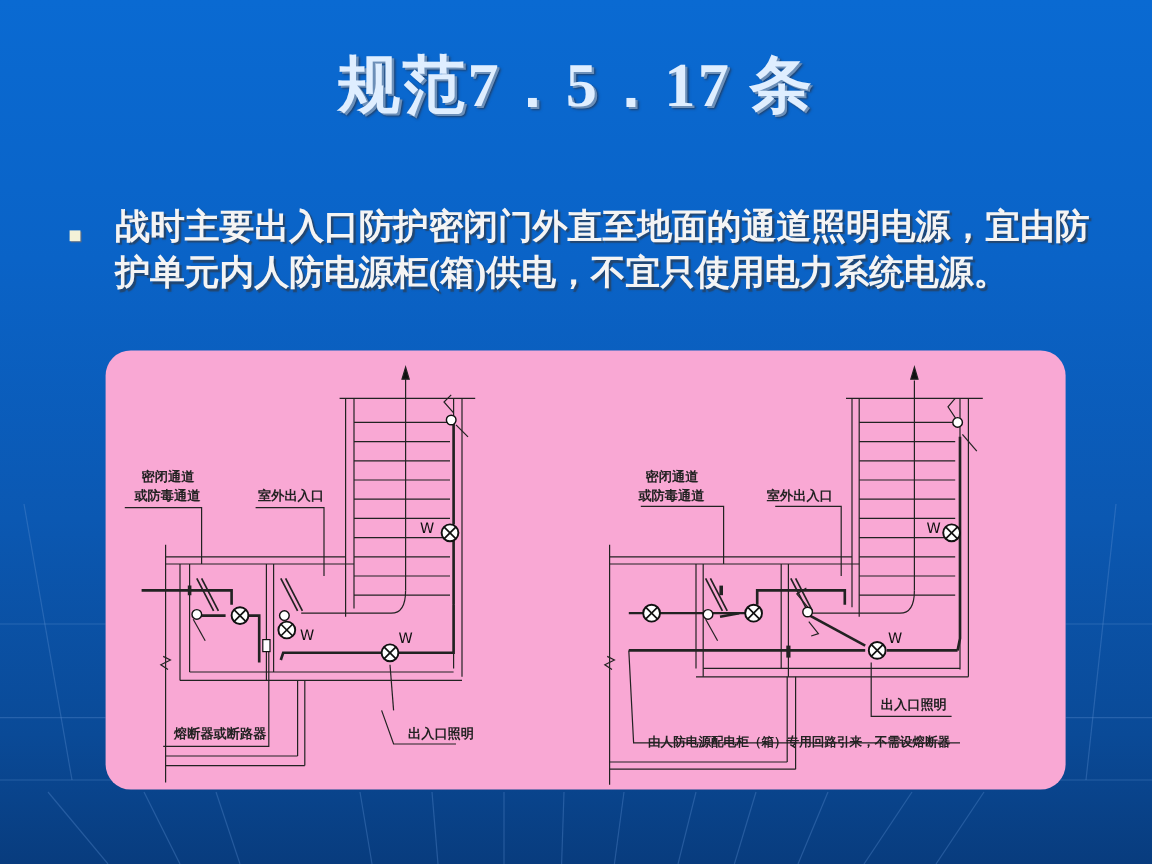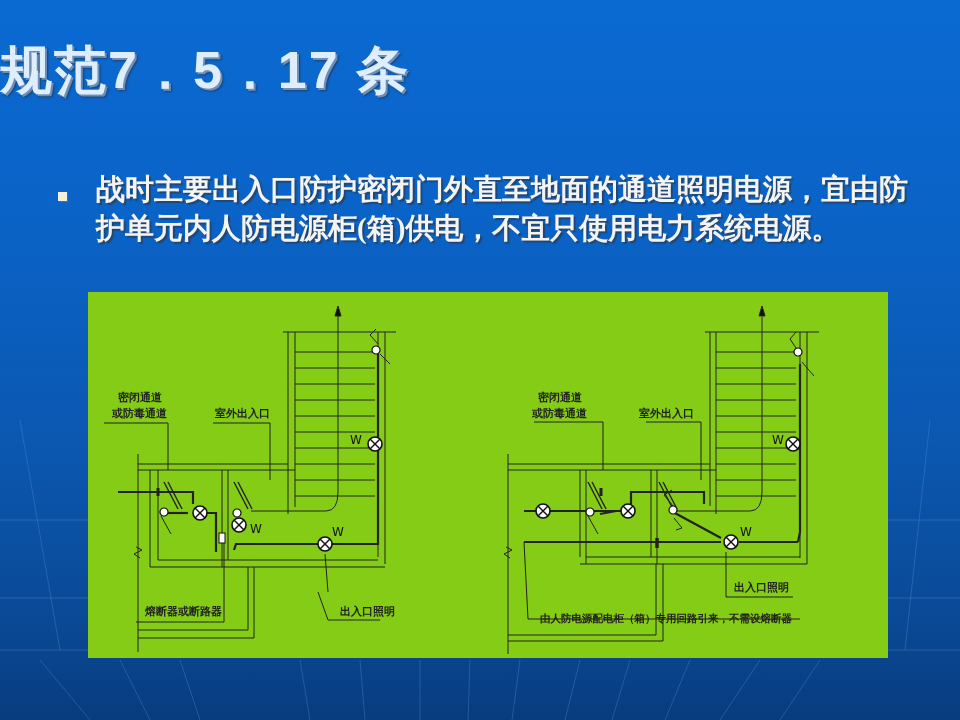--- a/index.html
+++ b/index.html
@@ -3,39 +3,39 @@
 <meta charset="utf-8">
 <style>
   html, body { margin:0; padding:0; }
   body {
     width:960px; height:720px; overflow:hidden; position:relative;
     font-family: "DejaVu Sans", sans-serif;
     background: linear-gradient(180deg, #0a6ad2 0%, #0a63c7 30%, #0b58b2 60%, #0a4a97 85%, #083c7e 100%);
   }
   .bg-lines { position:absolute; left:0; top:0; width:960px; height:720px; }
   .title {
-    position:absolute; left:0; top:36px; width:960px; 
-    font-family: Liberation Sans, sans-serif; font-weight:bold; font-size:52px;
+    position:absolute; left:0; top:36px; width:960px; text-align:center;
+    font-family: Liberation Serif, serif; font-weight:bold; font-size:52px;
     color:#dfeeff; letter-spacing:2px;
     text-shadow: 2px 2px 0 #6c8fb8, 3px 3px 2px #1e3f6b;
   }
   .bullet-block {
     position:absolute; left:58px; top:170px; width:860px;
   }
   .bullet {
     position:absolute; left:0; top:22px; width:9px; height:9px; background:#f3f2d8;
     box-shadow:1px 1px 0 #566a86;
   }
   .bullet-text {
     position:absolute; left:38px; top:0; width:820px;
     font-family: Liberation Serif, serif; font-weight:bold; font-size:29px; line-height:39px;
     color:#f4f4f4; text-shadow: 2px 2px 1px #23466f;
   }
   .figure {
-    position:absolute; left:88px; top:292px; width:800px; height:366px; background:#84cc16;
+    position:absolute; left:88px; top:292px; width:800px; height:366px; background:#f9a8d4;border-radius:21px;
   }
   .figure svg { position:absolute; left:0; top:0; }
   .lbl { font-family:"DejaVu Sans", sans-serif; font-size:11px; font-weight:bold; fill:#222; }
   .w { font-family:"DejaVu Sans", sans-serif; font-size:12px; fill:#111; }
 </style>
 </head>
 <body>
 
 <svg class="bg-lines" width="960" height="720" viewBox="0 0 960 720">
   <g stroke="#5b8fd0" stroke-opacity="0.35" stroke-width="1" fill="none">

